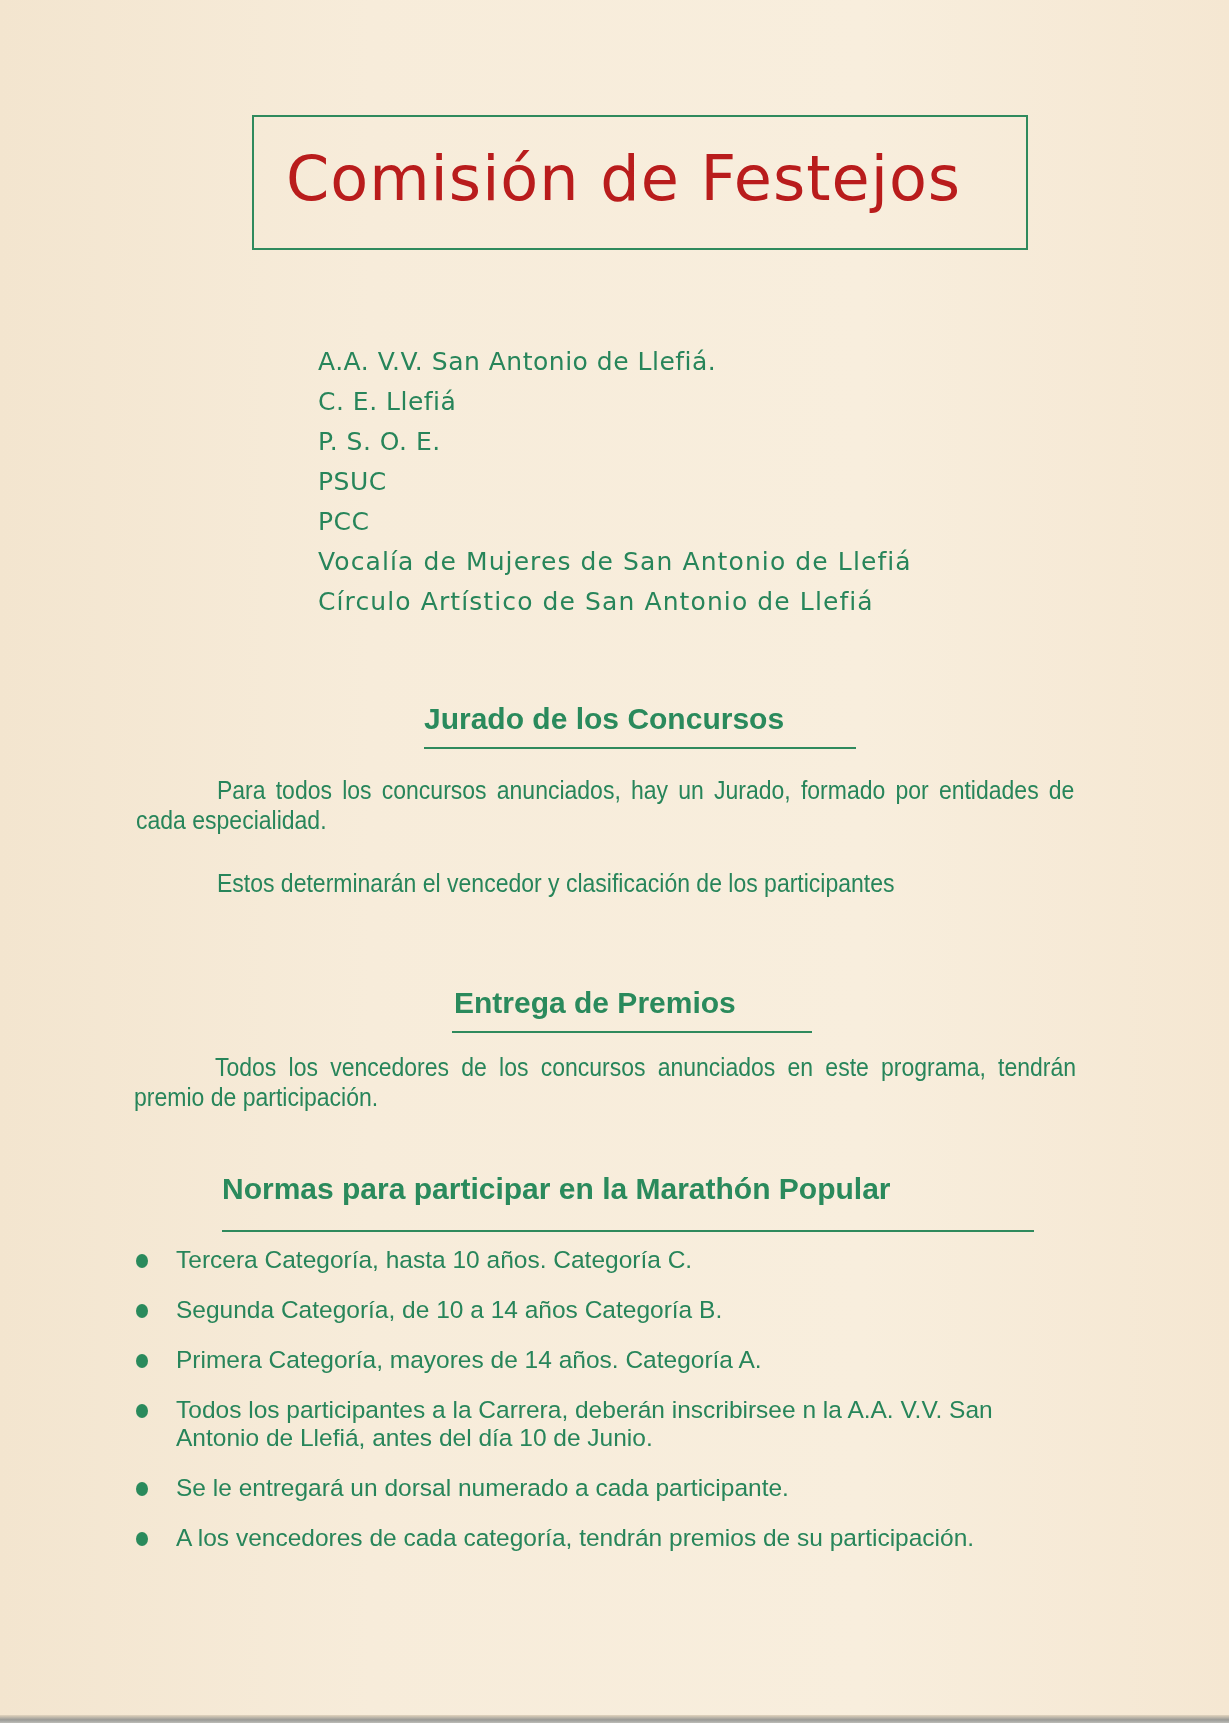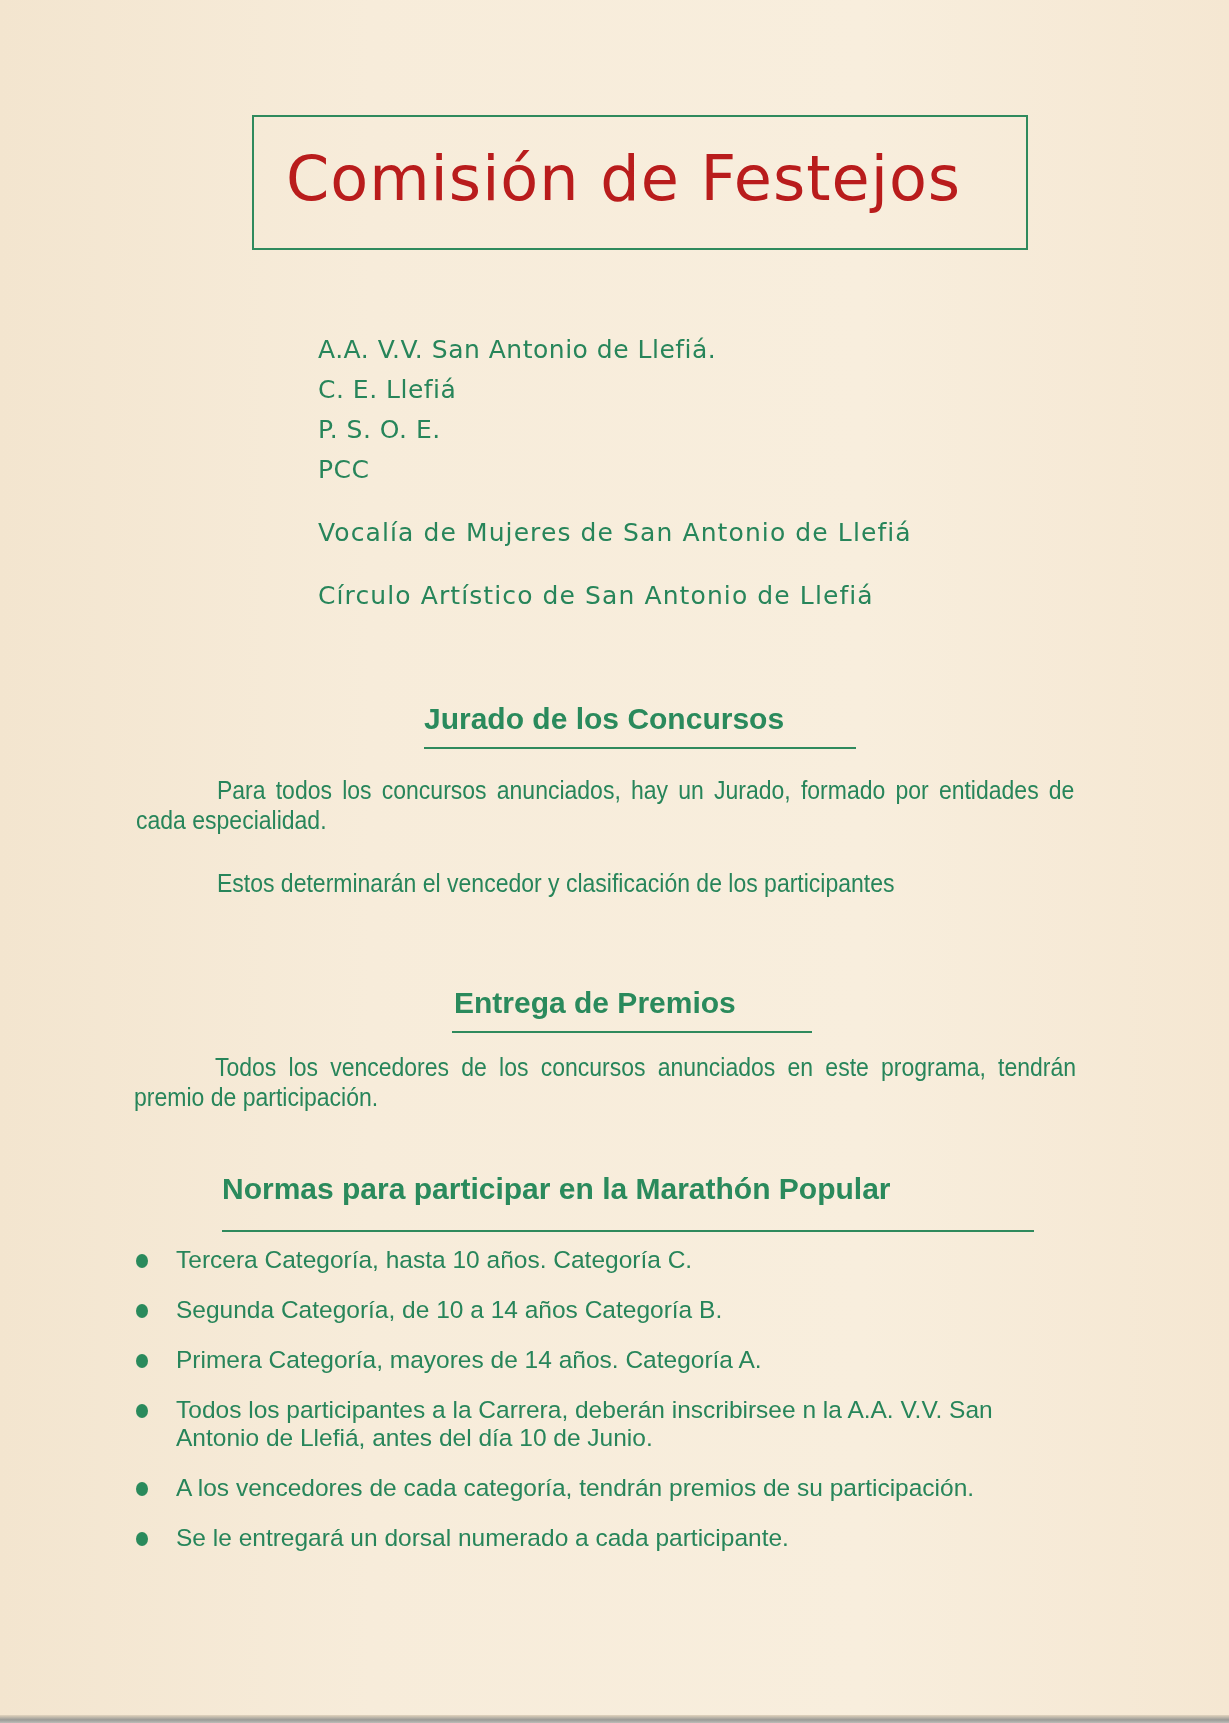--- a/index.html
+++ b/index.html
@@ -19,23 +19,23 @@
   }
   .title-box {
     position: absolute; left: 252px; top: 115px; width: 776px; height: 135px;
     border: 2px solid #2f8a5d; box-sizing: border-box;
   }
   .title {
     position: absolute; left: 286px; top: 142px; margin: 0;
     font-family: "DejaVu Sans", sans-serif; font-weight: normal;
     font-size: 62px; letter-spacing: 1px; color: #b91c1c; white-space: nowrap;
   }
-  .org-list { position: absolute; left: 318px; top: 330px; margin: 0; padding: 0; list-style: none; }
+  .org-list { position: absolute; left: 318px; top: 342px; margin: 0; padding: 0; list-style: none; }
   .org-list li { font-size: 25px; line-height: 40px; height: 40px; white-space: nowrap; letter-spacing: 0.5px; }
-  .org-list li.tight { letter-spacing: 1.1px; margin-top: 23px; }
+  .org-list li.tight { letter-spacing: 1.1px; }
   .heading {
     position: absolute; margin: 0; font-weight: bold; white-space: nowrap;
     font-family: "Liberation Sans Narrow", "Liberation Sans", sans-serif;
     font-size: 30px; color: #2a8a5c;
   }
   .rule { position: absolute; height: 2px; background: #2f8a5d; }
   .para {
     position: absolute; margin: 0; font-family: "Liberation Sans", sans-serif;
     font-size: 25px; line-height: 30px; text-align: justify; text-align-last: left;
     transform-origin: left top; transform: scaleX(0.92);
@@ -51,20 +51,21 @@
 
 <div class="paper"></div>
 
 <div class="title-box"></div>
 <h1 class="title">Comisión de Festejos</h1>
 
 <ul class="org-list">
   <li>A.A. V.V. San Antonio de Llefiá.</li>
   <li>C. E. Llefiá</li>
   <li>P. S. O. E.</li>
+  <li>PSUC</li>
   <li>PCC</li>
   <li class="tight">Vocalía de Mujeres de San Antonio de Llefiá</li>
   <li class="tight">Círculo Artístico de San Antonio de Llefiá</li>
 </ul>
 
 <h2 class="heading" style="left:424px; top:702px;">Jurado de los Concursos</h2>
 <div class="rule" style="left:424px; width:432px; top:747px;"></div>
 
 <p class="para" style="left:136px; top:775px; width:1020px;"><span class="indent"></span><span>Para todos los concursos anunciados, hay un Jurado, formado por entidades de cada especialidad.</span></p>
 <p class="para" style="left:136px; top:868px; width:1020px;"><span class="indent"></span><span>Estos determinarán el vencedor y clasificación de los participantes</span></p>
@@ -87,23 +88,23 @@
       <span class="txt">Segunda Categoría, de 10 a 14 años Categoría B.</span>
     </li>
   <li>
       <span class="dot"></span>
       <span class="txt">Primera Categoría, mayores de 14 años. Categoría A.</span>
     </li>
   <li style="width:880px;">
       <span class="dot"></span>
       <span class="txt">Todos los participantes a la Carrera, deberán inscribirsee n la A.A. V.V. San Antonio de Llefiá, antes del día 10 de Junio.</span>
     </li>
+  <li>
+      <span class="dot"></span>
+      <span class="txt">Se le entregará un dorsal numerado a cada participante.</span>
+    </li>
   <li style="width:960px; text-align:justify;">
       <span class="dot"></span>
       <span class="txt">A los vencedores de cada categoría, tendrán premios de su participación.</span>
-    </li>
-  <li>
-      <span class="dot"></span>
-      <span class="txt">Se le entregará un dorsal numerado a cada participante.</span>
     </li>
 </ul>
 
 <div class="bottom-edge"></div>
 
 </body></html>

